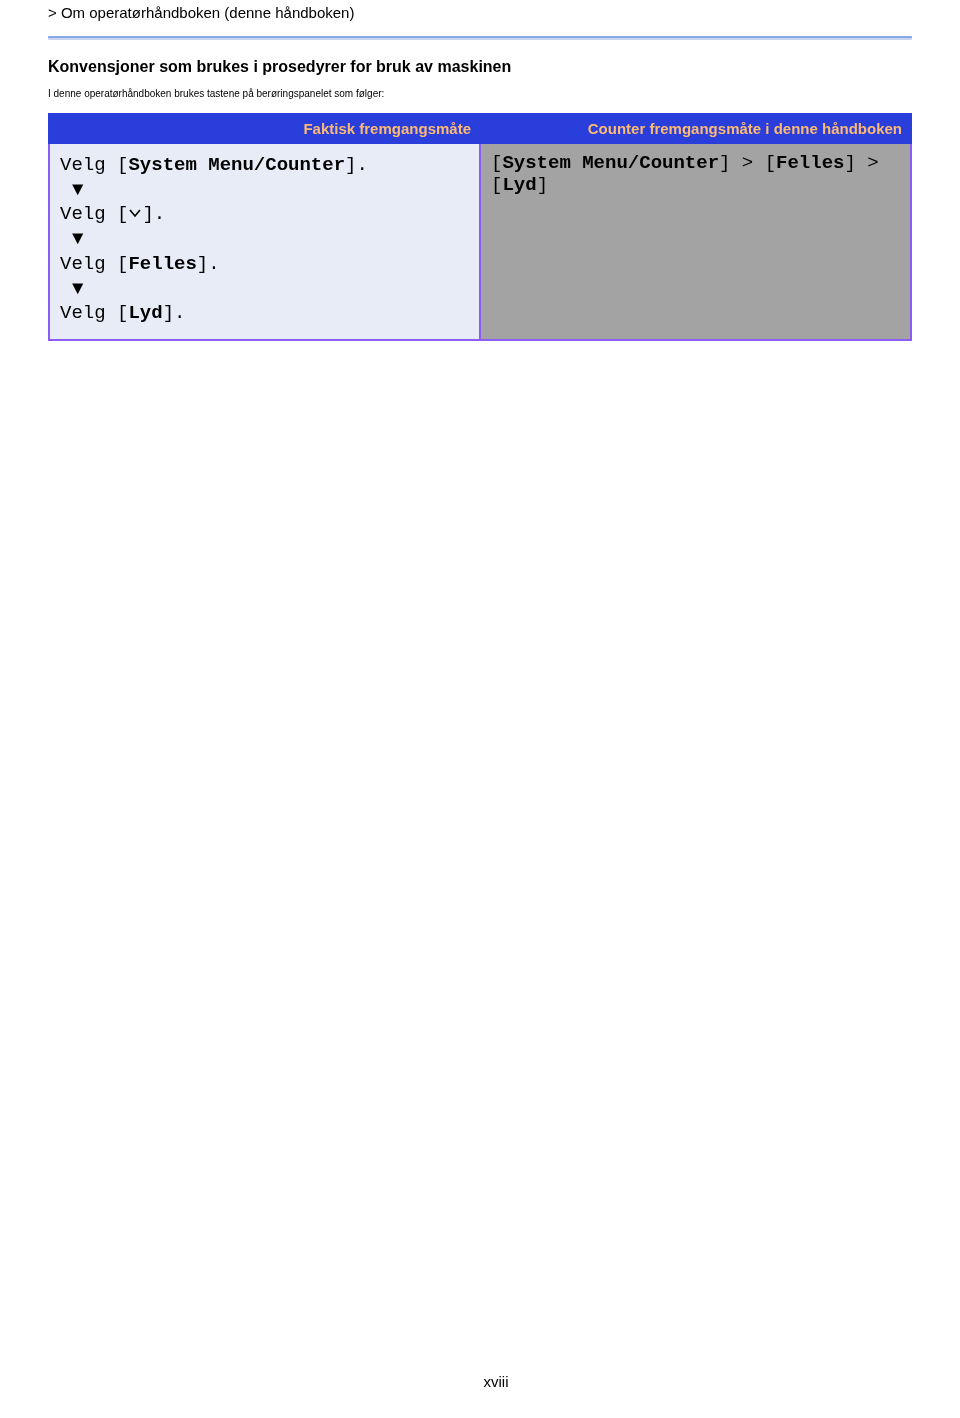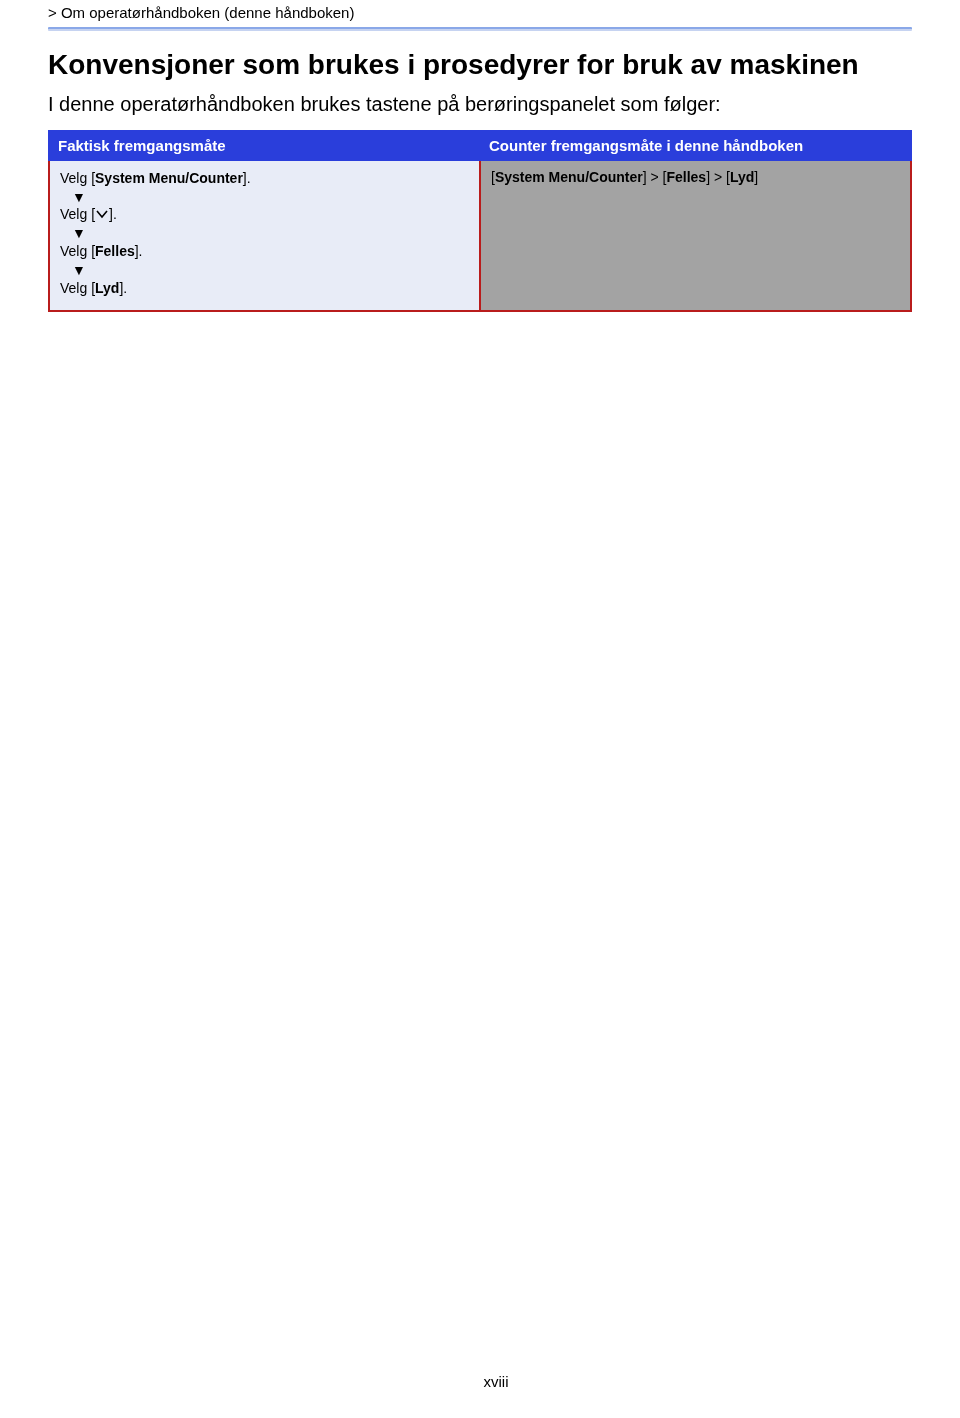--- a/index.html
+++ b/index.html
@@ -12,58 +12,59 @@
     position: relative;
     box-sizing: border-box;
   }
   .page {
     padding: 0 48px 0 48px;
     box-sizing: border-box;
   }
   .breadcrumb {
     color: #000;
     font-size: 15px;
-    padding: 4px 0 6px 0;
+    padding: 4px 0 15px 0;
   }
   .hr-top {
     height: 4px;
     background: linear-gradient(to bottom, #8aa8e8 50%, #c6d3f1 50%);
     margin-bottom: 18px;
     border-radius: 1px;
   }
   .main-heading {
-    font-size: 28px;
+    font-size: 16px;
     font-weight: bold;
     color: #000;
     margin: 18px 0 12px 0;
   }
   .intro {
-    font-size: 20px;
+    font-size: 10px;
     color: #000;
     margin-bottom: 14px;
   }
   table.proc {
     width: 100%;
     border-collapse: collapse;
     table-layout: fixed;
   }
   table.proc th {
     background: #2a3edb;
-    color: #ffffff;
+    color: #fdba74;
     font-weight: bold;
     font-size: 15px;
-    text-align: left;
+    text-align: right;
     padding: 5px 8px;
     border: 2px solid #2a3edb;
   }
   table.proc td {
-    border: 2px solid #b91c1c;
+    border: 2px solid #8b5cf6;
     vertical-align: top;
     padding: 8px 10px 12px 10px;
-    font-size: 14px;
+    font-size: 19px;
+    font-family: Liberation Mono, monospace;
   }
   table.proc td.left {
     background: #e8ecf7;
     width: 50%;
   }
   table.proc td.right {
     background: #a3a3a3;
     width: 50%;
   }
   .step { line-height: 1.4; }

